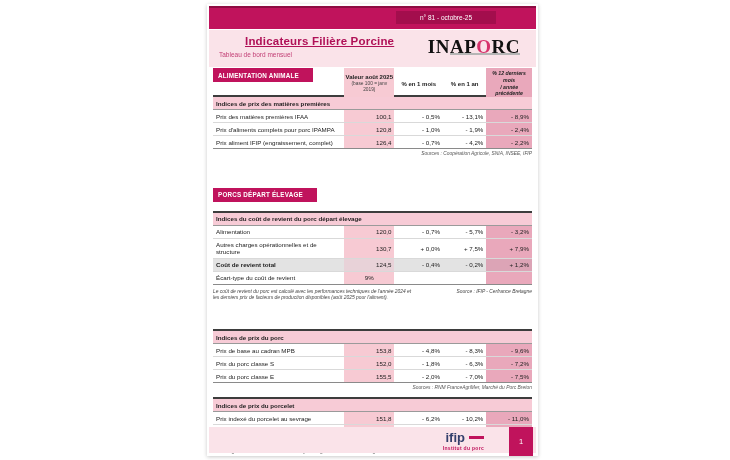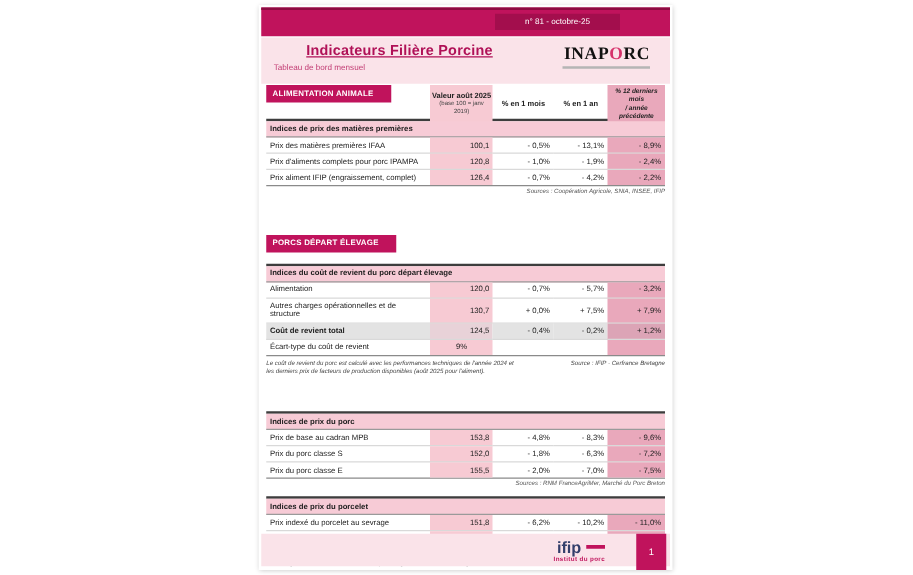--- a/index.html
+++ b/index.html
@@ -19,21 +19,21 @@
     color:#fff;font-size:6.5px;display:flex;align-items:center;justify-content:center;padding:0 6px;
   }
   .header-band{position:absolute;left:2px;right:2px;top:26px;height:37px;background:#FAE3E9;}
   .title{
     position:absolute;left:10px;top:5px;font-size:11.5px;font-weight:bold;color:#B01157;
     text-decoration:underline;letter-spacing:.2px;white-space:nowrap;padding-left:26px;
   }
   .subtitle{position:absolute;left:10px;top:21px;font-size:6.5px;color:#C23D74;}
   .inaporc{
     position:absolute;right:16px;top:6px;font-family:"Liberation Serif",serif;
-    font-weight:bold;font-size:14px;color:#111;letter-spacing:.5px;
+    font-weight:bold;font-size:19px;color:#111;letter-spacing:.5px;
   }
   .inaporc .o{color:#D6336C;}
   .logo-tagline{position:absolute;right:16px;top:23px;width:70px;height:2px;background:#b5b5b5;}
   
   .content{position:absolute;left:6px;right:6px;top:64px;}
   .badge{
     display:inline-block;background:#C0135C;color:#fff;font-weight:bold;font-size:6.3px;
     padding:3.5px 14px 3.5px 5px;letter-spacing:.2px;
   }
   .colhead{display:grid;grid-template-columns:41.1% 15.8% 15.2% 13.6% 14.3%;height:27px;margin-top:0;}

